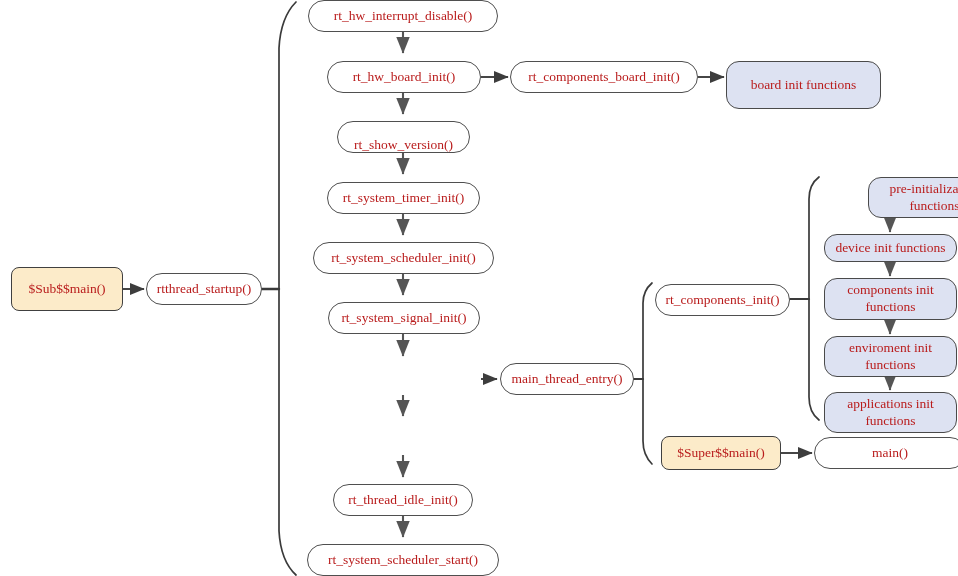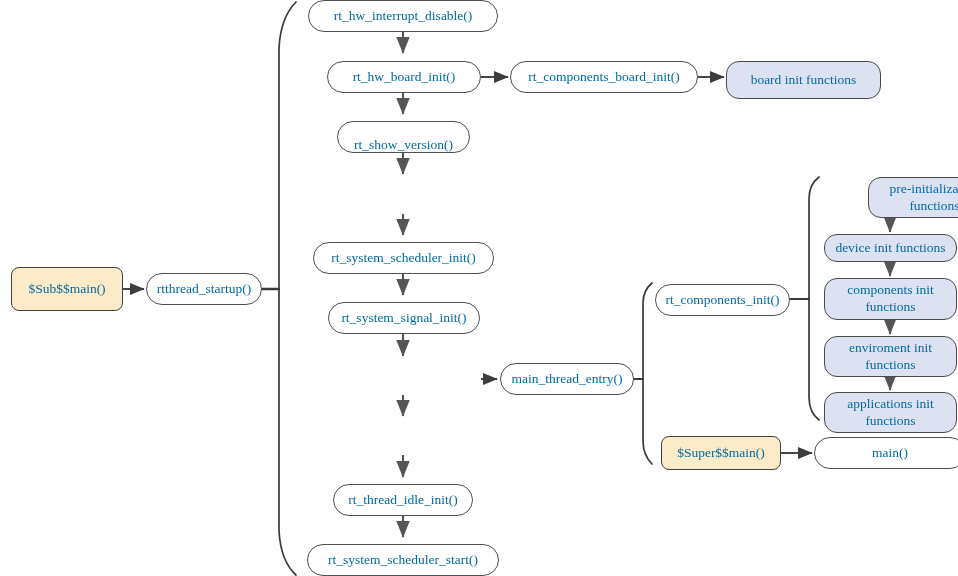--- a/index.html
+++ b/index.html
@@ -24,21 +24,21 @@
     pointer-events: none;
   }
   .node {
     position: absolute;
     box-sizing: border-box;
     display: flex;
     align-items: center;
     justify-content: center;
     text-align: center;
     line-height: 1.12;
-    color: #0369a1;
+    color: #b91c1c;
     background: #ffffff;
     border: 1px solid #4f4f4f;
     border-radius: 999px;
     font-size: 13.5px;
     white-space: pre-line;
     z-index: 2;
   }
   .node.blue {
     background: #dde2f2;
     border: 1px solid #4a4a4a;
@@ -131,20 +131,23 @@
   </div>
 
   <div class="node" style="left:327px; top:61px; width:154px; height:32px;">
     <span>rt_hw_board_init()</span>
   </div>
 
   <div class="node" style="left:337px; top:121px; width:133px; height:32px;align-items:flex-end;">
     <span>rt_show_version()</span>
   </div>
 
+  <div class="node" style="left:327px; top:182px; width:153px; height:32px;">
+    <span>rt_system_timer_init()</span>
+  </div>
 
   <div class="node" style="left:313px; top:242px; width:181px; height:32px;text-align:right;">
     <span>rt_system_scheduler_init()</span>
   </div>
 
   <div class="node" style="left:328px; top:302px; width:152px; height:32px;">
     <span>rt_system_signal_init()</span>
   </div>
 
 
@@ -154,21 +157,21 @@
   </div>
 
   <div class="node" style="left:307px; top:544px; width:192px; height:32px;">
     <span>rt_system_scheduler_start()</span>
   </div>
 
   <div class="node" style="left:510px; top:61px; width:188px; height:32px;">
     <span>rt_components_board_init()</span>
   </div>
 
-  <div class="node blue" style="left:726px; top:61px; width:155px; height:38px;">
+  <div class="node blue" style="left:726px; top:61px; width:155px; height:48px;">
     <span>board init functions</span>
   </div>
 
   <div class="node" style="left:500px; top:363px; width:134px; height:32px;">
     <span>main_thread_entry()</span>
   </div>
 
   <div class="node" style="left:655px; top:284px; width:135px; height:32px;">
     <span>rt_components_init()</span>
   </div>

